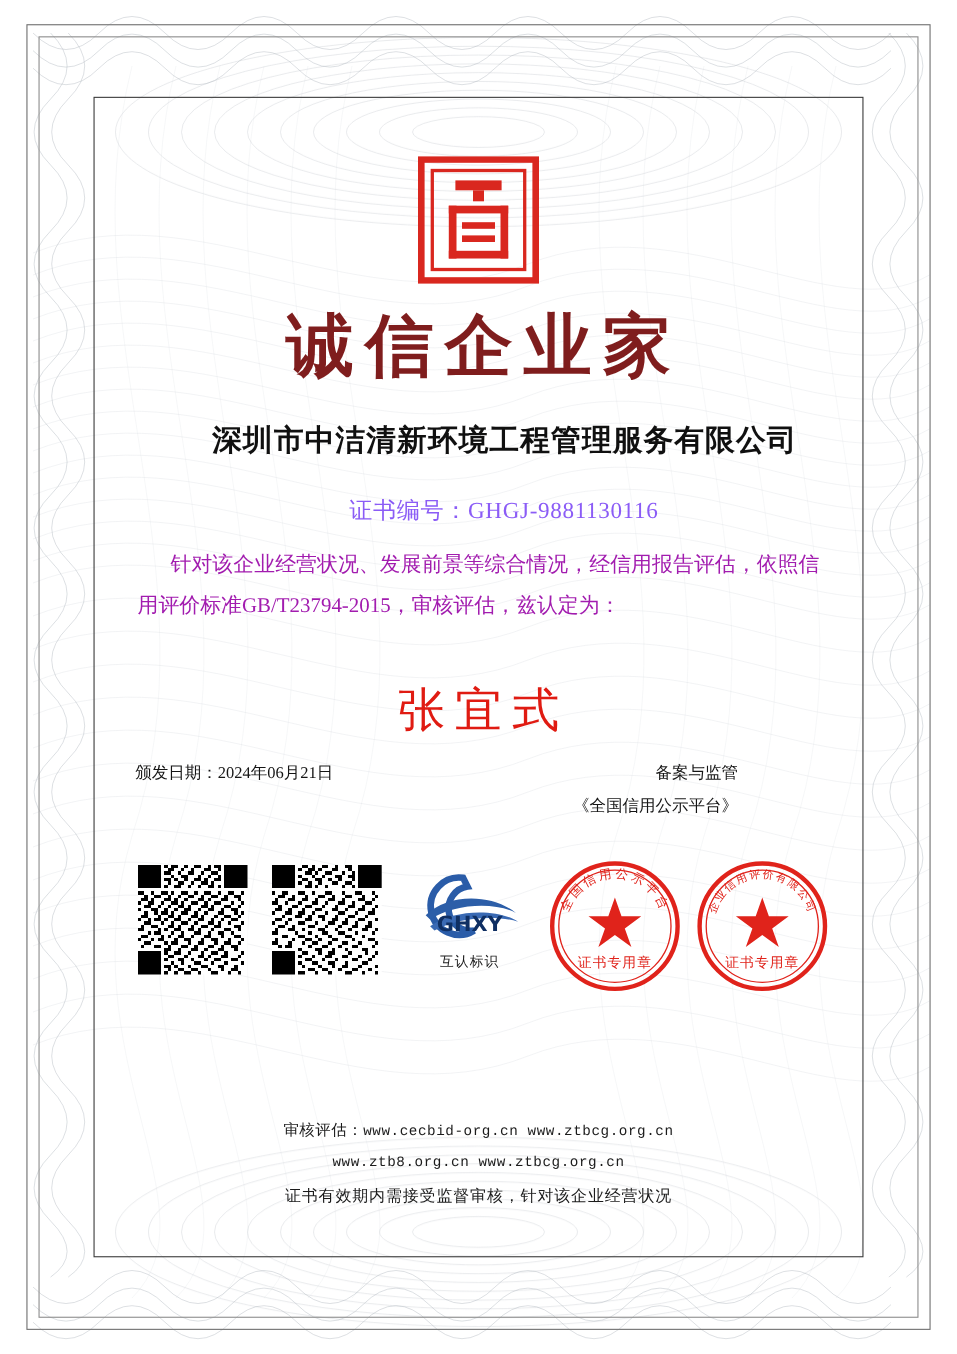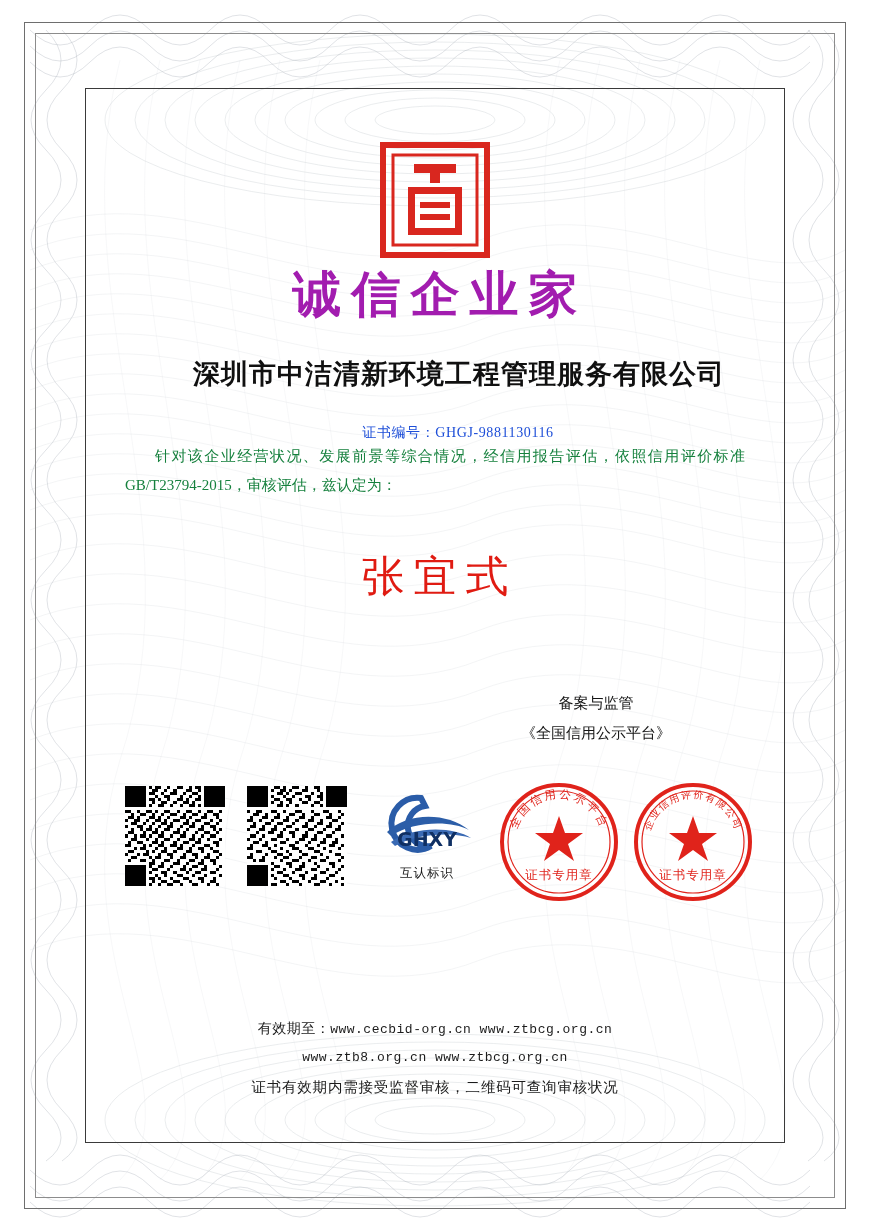--- a/index.html
+++ b/index.html
@@ -77,27 +77,27 @@
     align-items: center;
   }
 
   .seal-logo {
     margin-top: 54px;
     width: 110px;
     height: 116px;
   }
 
   .main-title {
-    margin-top: 10px;
+    margin-top: 22px;
     font-family: "DejaVu Sans", "Liberation Sans", sans-serif;
-    font-size: 49px;
+    font-size: 62px;
     font-weight: bold;
     letter-spacing: 10px;
     text-indent: 10px;
-    color: #a21caf;
+    color: #7f1d1d;
     line-height: 1.1;
   }
   .sub-title {
     margin-top: 10px;
     font-family: "Liberation Serif", serif;
     font-size: 17px;
     letter-spacing: 2.5px;
     color: #2a2a2a;
   }
 
@@ -107,31 +107,32 @@
     font-size: 27px;
     font-weight: bold;
     letter-spacing: 1px;
     color: #101010;
     text-align: center;
     margin-left: 48px;
   }
 
   .cert-number {
     margin-top: 32px;
-    font-size: 14px;
+    font-size: 21px;
     letter-spacing: 0.6px;
-    color: #1d4ed8;
+    color: #8b5cf6;
     margin-left: 46px;
   }
 
   .body-text {
+    margin-top: 17px;
     width: 620px;
-    font-size: 15px;
+    font-size: 19px;
     line-height: 1.95;
-    color: #15803d;
+    color: #a21caf;
     text-align: justify;
     text-indent: 30px;
   }
 
   .awardee {
     margin-top: 48px;
     font-family: "DejaVu Sans", "Liberation Sans", sans-serif;
     font-size: 43px;
     font-weight: normal;
     letter-spacing: 9px;
@@ -149,21 +150,21 @@
     justify-content: space-between;
     align-items: flex-start;
   }
   .dates {
     font-size: 15px;
     line-height: 2.0;
     color: #151515;
   }
   .dates .row { white-space: nowrap; }
   .supervision {
-    text-align: center;
+    text-align: right;
     font-size: 15px;
     line-height: 2.0;
     color: #151515;
     margin-right: 84px;
   }
 
   
   .badges {
     position: absolute;
     left: 40px;
@@ -352,20 +353,23 @@
     <div class="cert-number">
       <span>证书编号：</span><span>GHGJ-9881130116</span>
     </div>
 
     <div class="body-text">针对该企业经营状况、发展前景等综合情况，经信用报告评估，依照信用评价标准GB/T23794-2015，审核评估，兹认定为：</div>
 
     <div class="awardee">张宜式</div>
 
     <div class="mid-row">
       <div class="dates">
+        <div class="row">
+          <span>颁发日期：</span><span>2024年06月21日</span>
+        </div>
       </div>
       <div class="supervision">
         <div>备案与监管</div>
         <div>《全国信用公示平台》</div>
       </div>
     </div>
 
     <div class="badges">
 
       <svg class="qr qr-1" viewBox="0 0 33 33" shape-rendering="crispEdges">
@@ -867,22 +871,22 @@
         <polygon points="62,36 68,53 86,53 71,64 77,81 62,70 47,81 53,64 38,53 56,53" fill="#e0231b"></polygon>
         <text font-family="DejaVu Sans, sans-serif" font-size="10" fill="#e0231b" letter-spacing="1.6">
           <textPath href="#arc2" startOffset="50%" text-anchor="middle">企业信用评价有限公司</textPath>
         </text>
         <text x="62" y="99" text-anchor="middle" font-family="DejaVu Sans, sans-serif" font-size="12.5" fill="#e0231b" letter-spacing="1">证书专用章</text>
       </svg>
     </div>
 
     <div class="footer">
       <div class="footer-line">
-        <span>有效期至：</span><span class="url">www.cecbid-org.cn   www.ztbcg.org.cn</span>
+        <span>审核评估：</span><span class="url">www.cecbid-org.cn   www.ztbcg.org.cn</span>
       </div>
       <div class="footer-line">
         <span class="url">www.ztb8.org.cn   www.ztbcg.org.cn</span>
       </div>
-      <div class="footer-note">证书有效期内需接受监督审核，二维码可查询审核状况</div>
+      <div class="footer-note">证书有效期内需接受监督审核，针对该企业经营状况</div>
     </div>
 
   </div>
 </div>
 
 </body></html>

